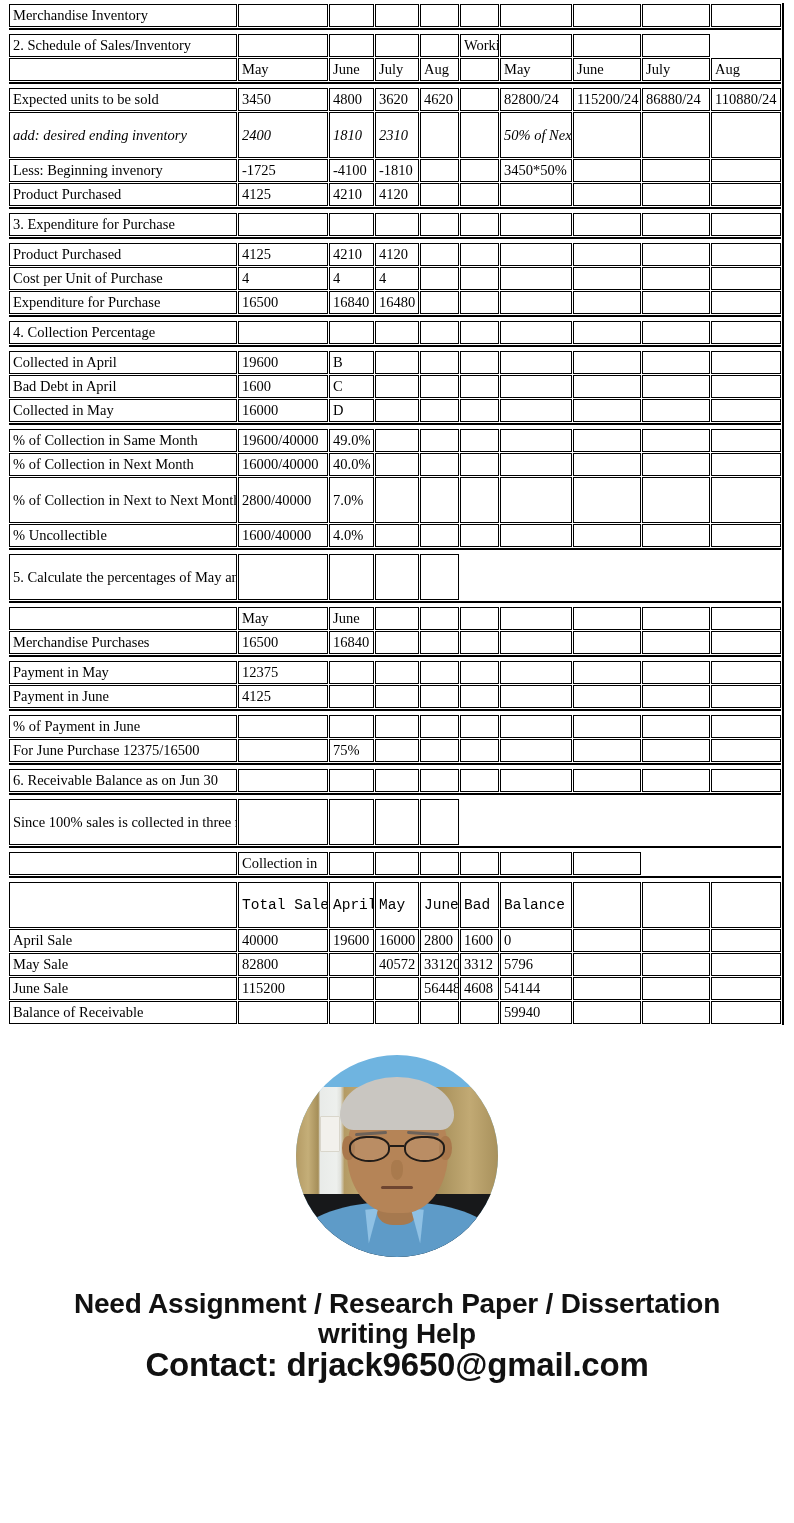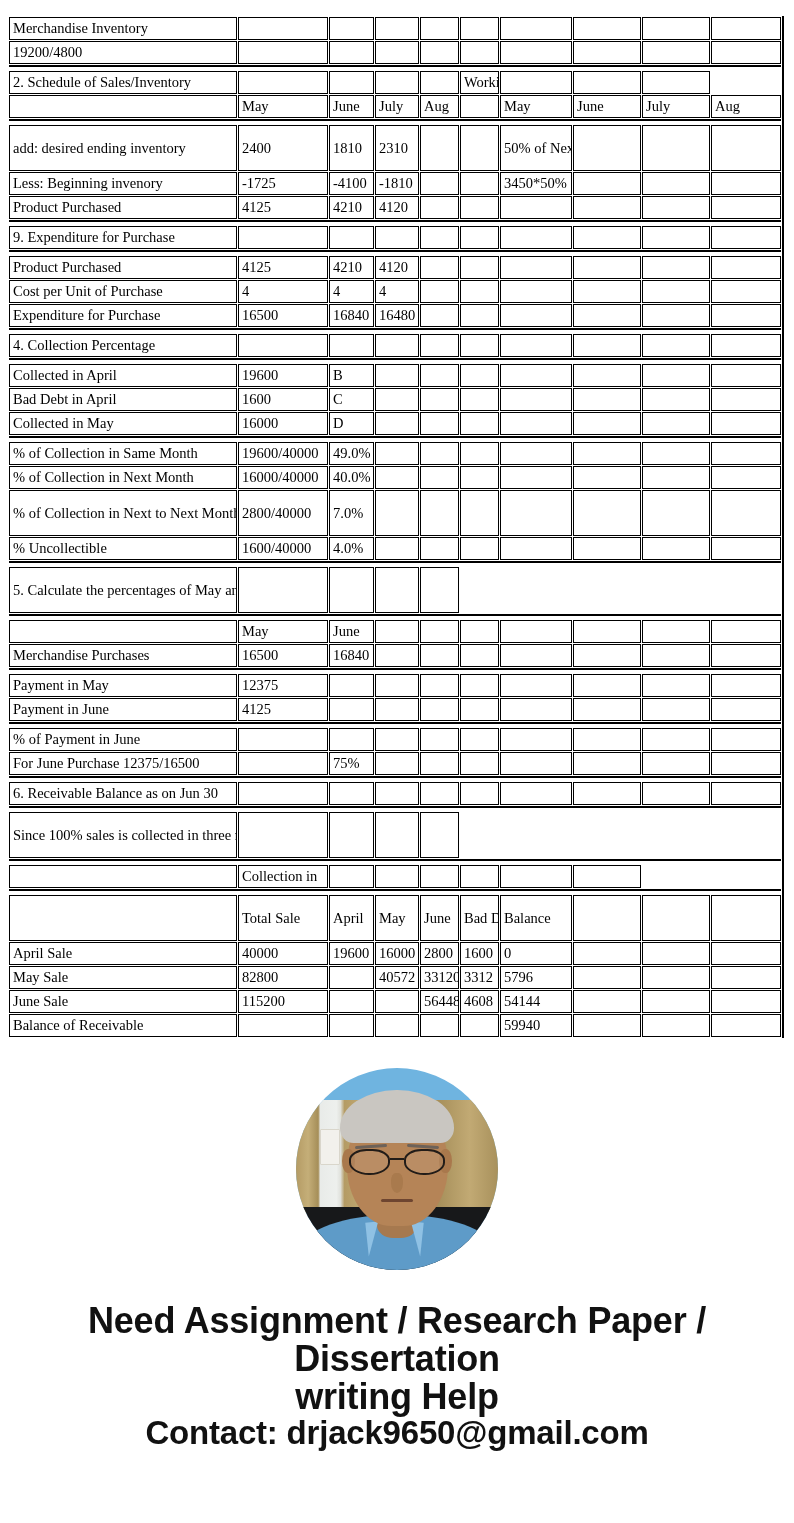--- a/index.html
+++ b/index.html
@@ -10,21 +10,21 @@
   }
   body {
     width: 794px;
     font-family: "Liberation Serif", "DejaVu Serif", serif;
     color: #000000;
     -webkit-font-smoothing: none;
   }
 
   
   .sheet-wrap {
-    padding: 16px 8px 0 8px;
+    padding: 3px 8px 0 8px;
     box-sizing: border-box;
     width: 794px;
   }
   table.sheet {
     border-collapse: separate;
     border-spacing: 1px;
     table-layout: fixed;
     width: 772px;
     margin: 0;
     border-right: 2px solid #000;
@@ -217,21 +217,21 @@
   
   .promo {
     width: 794px;
     text-align: center;
     font-family: "Liberation Sans", "DejaVu Sans", sans-serif;
     font-weight: bold;
     color: #111111;
     padding-top: 32px;
   }
   .promo-line {
-    font-size: 36px;
+    font-size: 28px;
     line-height: 1.06;
     letter-spacing: -0.2px;
   }
   .promo-contact {
     font-size: 33px;
     line-height: 1.06;
     letter-spacing: -0.2px;
   }
 </style>
 </head>
@@ -257,32 +257,20 @@
           <td></td>
           <td></td>
           <td></td>
           <td></td>
           <td></td>
           <td></td>
           <td></td>
           <td></td>
           <td></td>
         </tr>
-        <tr>
-          <td class="wrap">19200/4800</td>
-          <td></td>
-          <td></td>
-          <td></td>
-          <td></td>
-          <td></td>
-          <td></td>
-          <td></td>
-          <td></td>
-          <td></td>
-        </tr>
         <tr class="spacer">
           <td colspan="10"></td>
         </tr>
         <tr>
           <td class="wrap">2. Schedule of Sales/Inventory</td>
           <td></td>
           <td></td>
           <td></td>
           <td></td>
           <td>Working</td>
@@ -299,21 +287,33 @@
           <td>Aug</td>
           <td></td>
           <td>May</td>
           <td>June</td>
           <td>July</td>
           <td>Aug</td>
         </tr>
         <tr class="spacer">
           <td colspan="10"></td>
         </tr>
-        <tr style="height: 46px;">
+        <tr>
+          <td class="wrap">Expected units to be sold</td>
+          <td>3450</td>
+          <td>4800</td>
+          <td>3620</td>
+          <td>4620</td>
+          <td></td>
+          <td>82800/24</td>
+          <td>115200/24</td>
+          <td>86880/24</td>
+          <td>110880/24</td>
+        </tr>
+        <tr style="height: 46px; font-style: italic;">
           <td class="wrap">add: desired ending inventory</td>
           <td class="wrap">2400</td>
           <td class="wrap">1810</td>
           <td class="wrap">2310</td>
           <td class="wrap"></td>
           <td class="wrap"></td>
           <td class="wrap">50% of Next Month Sale</td>
           <td class="wrap"></td>
           <td class="wrap"></td>
           <td class="wrap"></td>
@@ -339,21 +339,21 @@
           <td></td>
           <td></td>
           <td></td>
           <td></td>
           <td></td>
         </tr>
         <tr class="spacer">
           <td colspan="10"></td>
         </tr>
         <tr>
-          <td class="wrap">9. Expenditure for Purchase</td>
+          <td class="wrap">3. Expenditure for Purchase</td>
           <td></td>
           <td></td>
           <td></td>
           <td></td>
           <td></td>
           <td></td>
           <td></td>
           <td></td>
           <td></td>
         </tr>
@@ -638,21 +638,21 @@
           <td></td>
           <td></td>
           <td></td>
           <td></td>
           <td class="nb"></td>
           <td class="nb"></td>
         </tr>
         <tr class="spacer">
           <td colspan="10"></td>
         </tr>
-        <tr style="height: 46px;">
+        <tr style="height: 46px; font-family: Liberation Mono, monospace;">
           <td class="wrap"></td>
           <td class="wrap">Total Sale</td>
           <td class="wrap">April</td>
           <td class="wrap">May</td>
           <td class="wrap">June</td>
           <td class="wrap">Bad Debt</td>
           <td class="wrap">Balance</td>
           <td class="wrap"></td>
           <td class="wrap"></td>
           <td class="wrap"></td>

